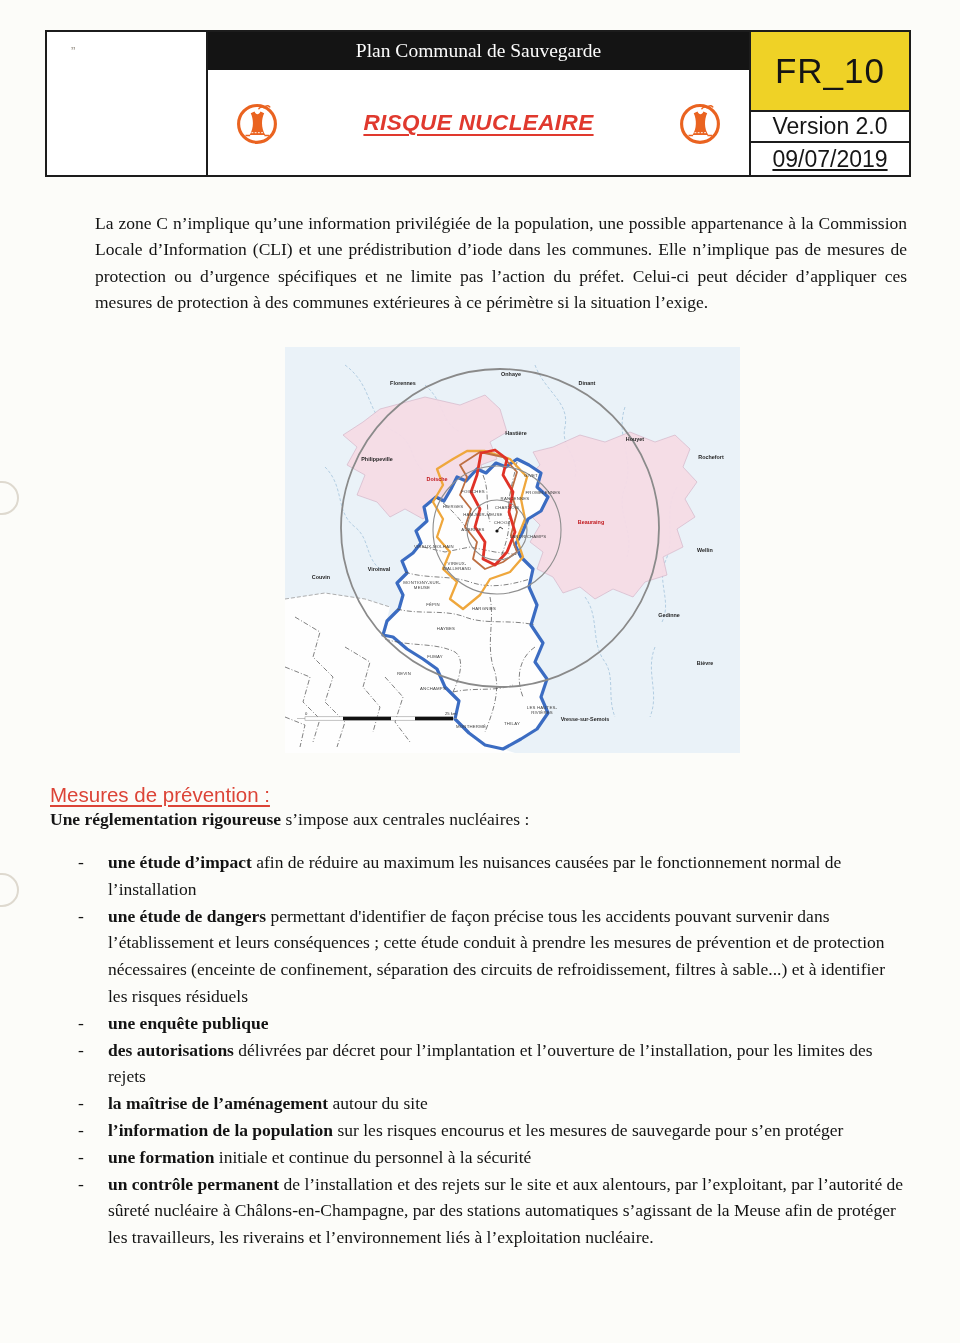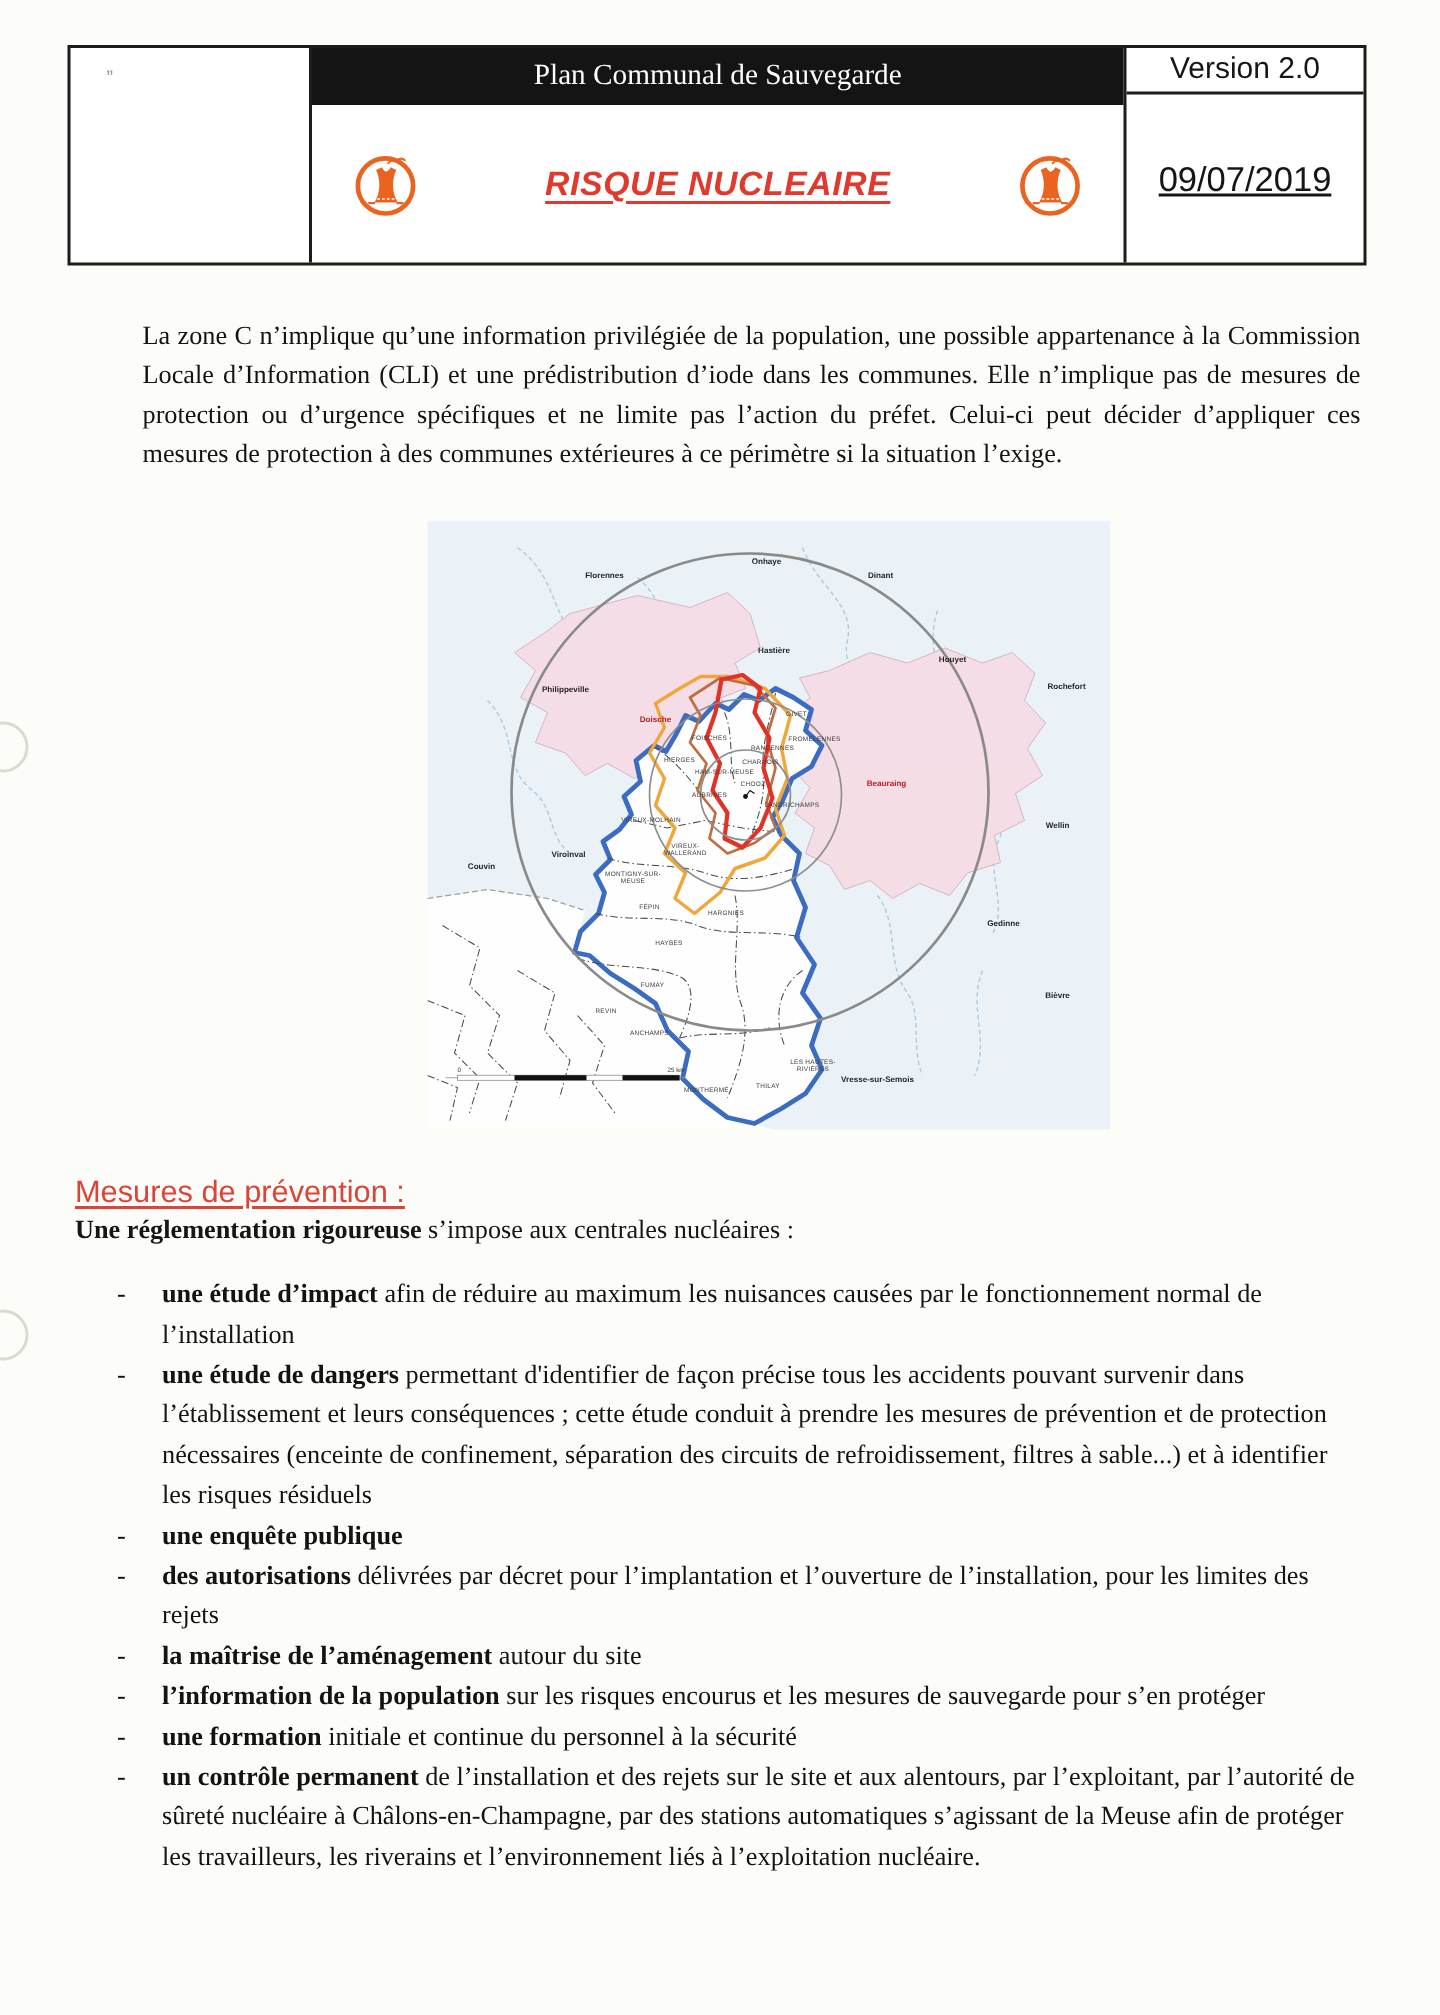--- a/index.html
+++ b/index.html
@@ -30,21 +30,21 @@
   .risk-title{
     color:#E0392E;font-weight:bold;font-style:italic;font-size:22.5px;letter-spacing:.4px;
     text-decoration:underline;text-decoration-thickness:2px;text-underline-offset:4px;
   }
   .plant-icon{width:46px;height:46px;flex:none;}
   .right-col{width:158px;flex:none;display:flex;flex-direction:column;box-sizing:border-box;}
   .code-cell{
     height:80px;flex:none;background:#EFD226;border-bottom:2px solid #1c1c1c;box-sizing:border-box;
     display:flex;align-items:center;justify-content:center;font-size:35px;color:#141414;letter-spacing:1px;
   }
-  .version-cell{height:31px;flex:none;border-bottom:2px solid #1c1c1c;box-sizing:border-box;display:flex;align-items:center;justify-content:center;font-size:20px;}
+  .version-cell{height:31px;flex:none;border-bottom:2px solid #1c1c1c;box-sizing:border-box;display:flex;align-items:center;justify-content:center;font-size:23px;}
   .date-cell{flex:1;display:flex;align-items:center;justify-content:center;font-size:23px;text-decoration:underline;}
 
   
   .intro-par{
     position:absolute;left:95px;top:192px;width:812px;
     font-size:17.5px;line-height:26.6px;text-align:justify;color:#131313;
   }
   .map-wrap{position:absolute;left:285px;top:347px;width:455px;height:406px;}
   .map-wrap svg{display:block;width:455px;height:406px;}
 
@@ -108,20 +108,21 @@
       <svg class="plant-icon">
           <use href="#plant-symbol"></use>
         </svg>
       <div class="risk-title">RISQUE NUCLEAIRE</div>
       <svg class="plant-icon">
           <use href="#plant-symbol"></use>
         </svg>
     </div>
   </div>
   <div class="right-col">
+    <div class="code-cell">FR_10</div>
     <div class="version-cell">Version 2.0</div>
     <div class="date-cell">09/07/2019</div>
   </div>
 </header>
 
 <p class="intro-par">La zone C n’implique qu’une information privilégiée de la population, une possible appartenance à la Commission Locale d’Information (CLI) et une prédistribution d’iode dans les communes. Elle n’implique pas de mesures de protection ou d’urgence spécifiques et ne limite pas l’action du préfet. Celui-ci peut décider d’appliquer ces mesures de protection à des communes extérieures à ce périmètre si la situation l’exige.</p>
 
 <div class="map-wrap">
 <svg viewBox="0 0 455 406">
   <rect x="0" y="0" width="455" height="406" fill="#FEFEFE"></rect>

